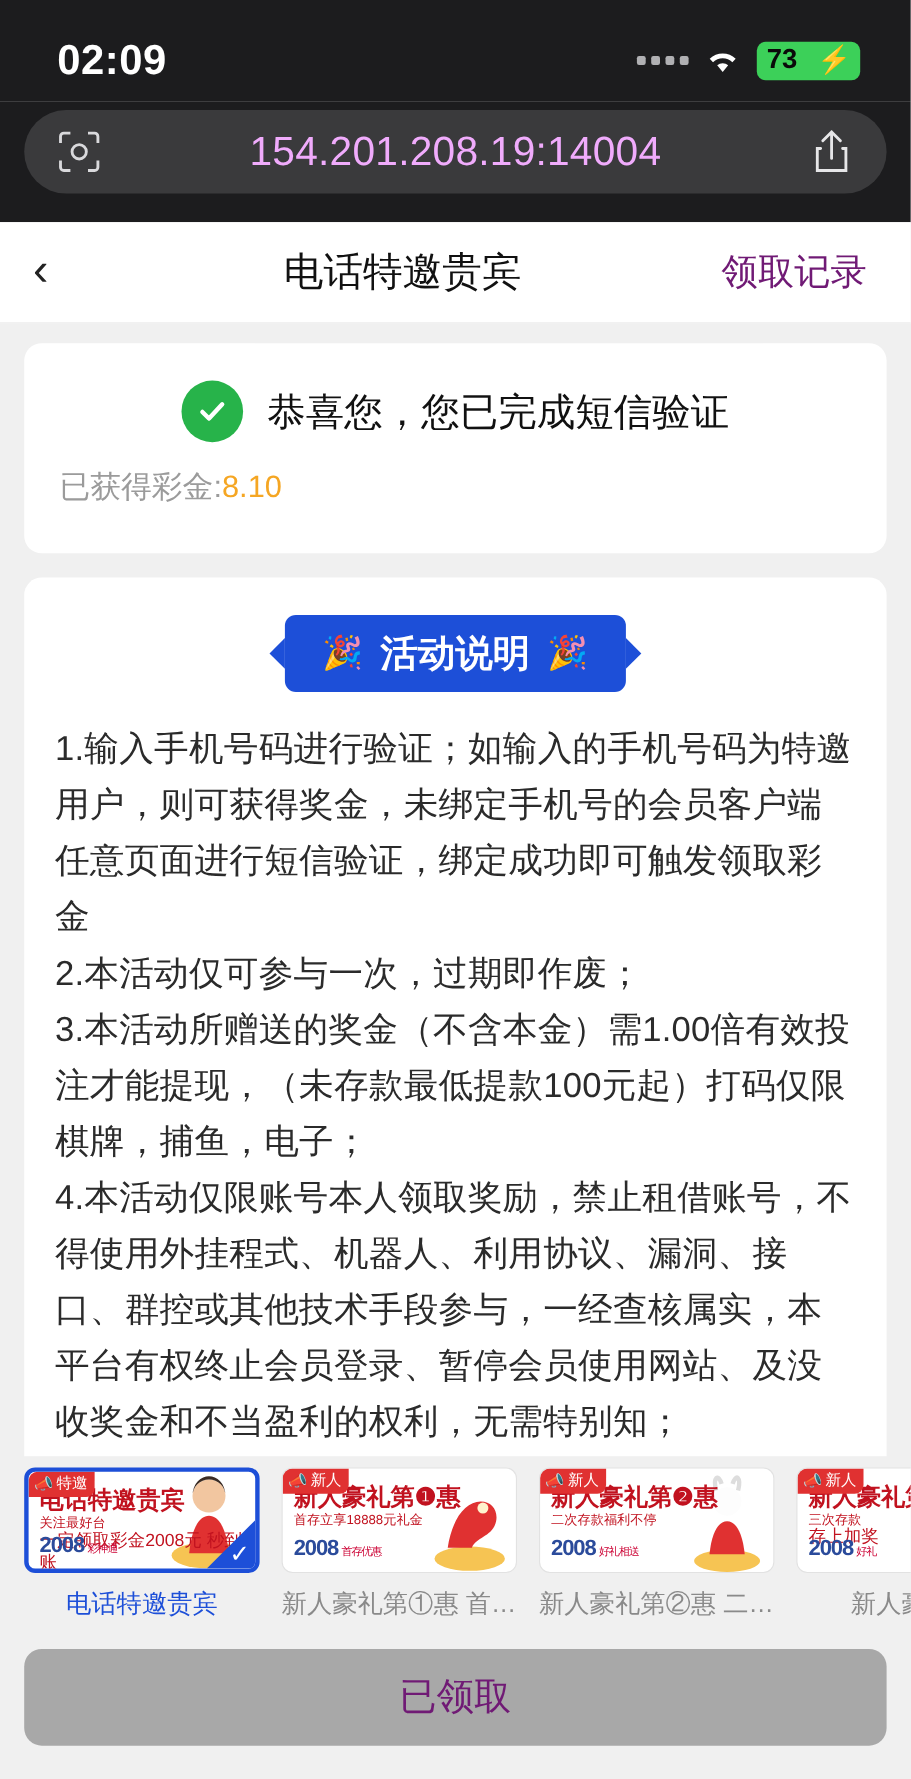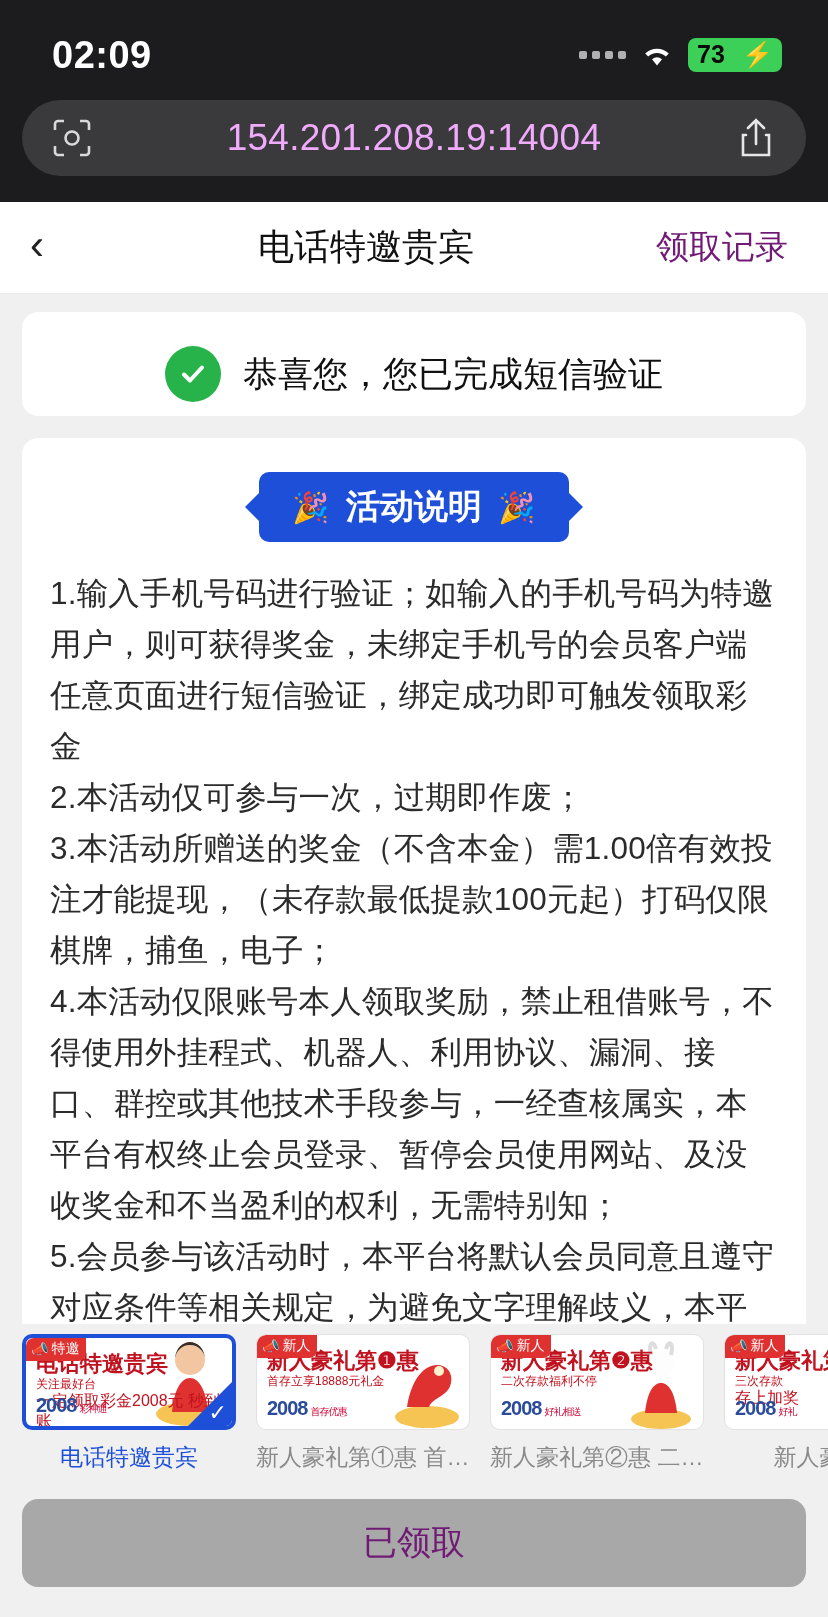--- a/index.html
+++ b/index.html
@@ -59,21 +59,21 @@
   .nav-action { font-size: 33px; color: #701a75; width: 160px; text-align: center; }
 
   
   .content { flex: 1; overflow: hidden; padding: 18px 22px 0 22px; }
 
   .card {
     background: #fff; border-radius: 16px; margin-bottom: 22px;
   }
 
   
-  .success-card { padding: 34px 32px 14px 32px; }
+  .success-card { padding: 34px 32px 41px 32px; }
   .success-row { display: flex; align-items: center; justify-content: center; gap: 22px; }
   .check {
     width: 56px; height: 56px; border-radius: 50%; background: #27b34a;
     display: flex; align-items: center; justify-content: center; flex: 0 0 56px;
   }
   .check svg { display: block; }
   .success-text { font-size: 35px; color: #111; font-weight: 500; }
   .amount-row { margin-top: 22px; font-size: 28px; color: #9b9b9b; }
   .amount-row b { color: #f5a623; font-weight: 400; }
 
@@ -202,20 +202,23 @@
 
     <div class="card success-card">
       <div class="success-row">
         <div class="check">
           <svg width="32" height="32" viewBox="0 0 32 32">
               <path d="M7 16.5l6 6 12-13" stroke="#fff" stroke-width="4" fill="none" stroke-linecap="round" stroke-linejoin="round"></path>
             </svg>
         </div>
         <div class="success-text">恭喜您，您已完成短信验证</div>
       </div>
+      <div class="amount-row">
+        <span>已获得彩金:</span><b>8.10</b>
+      </div>
     </div>
 
     <div class="card rules-card">
       <div class="ribbon-wrap">
         <div class="ribbon">
           <span class="emo">🎉</span>
           <span>活动说明</span>
           <span class="emo">🎉</span>
         </div>
       </div>

